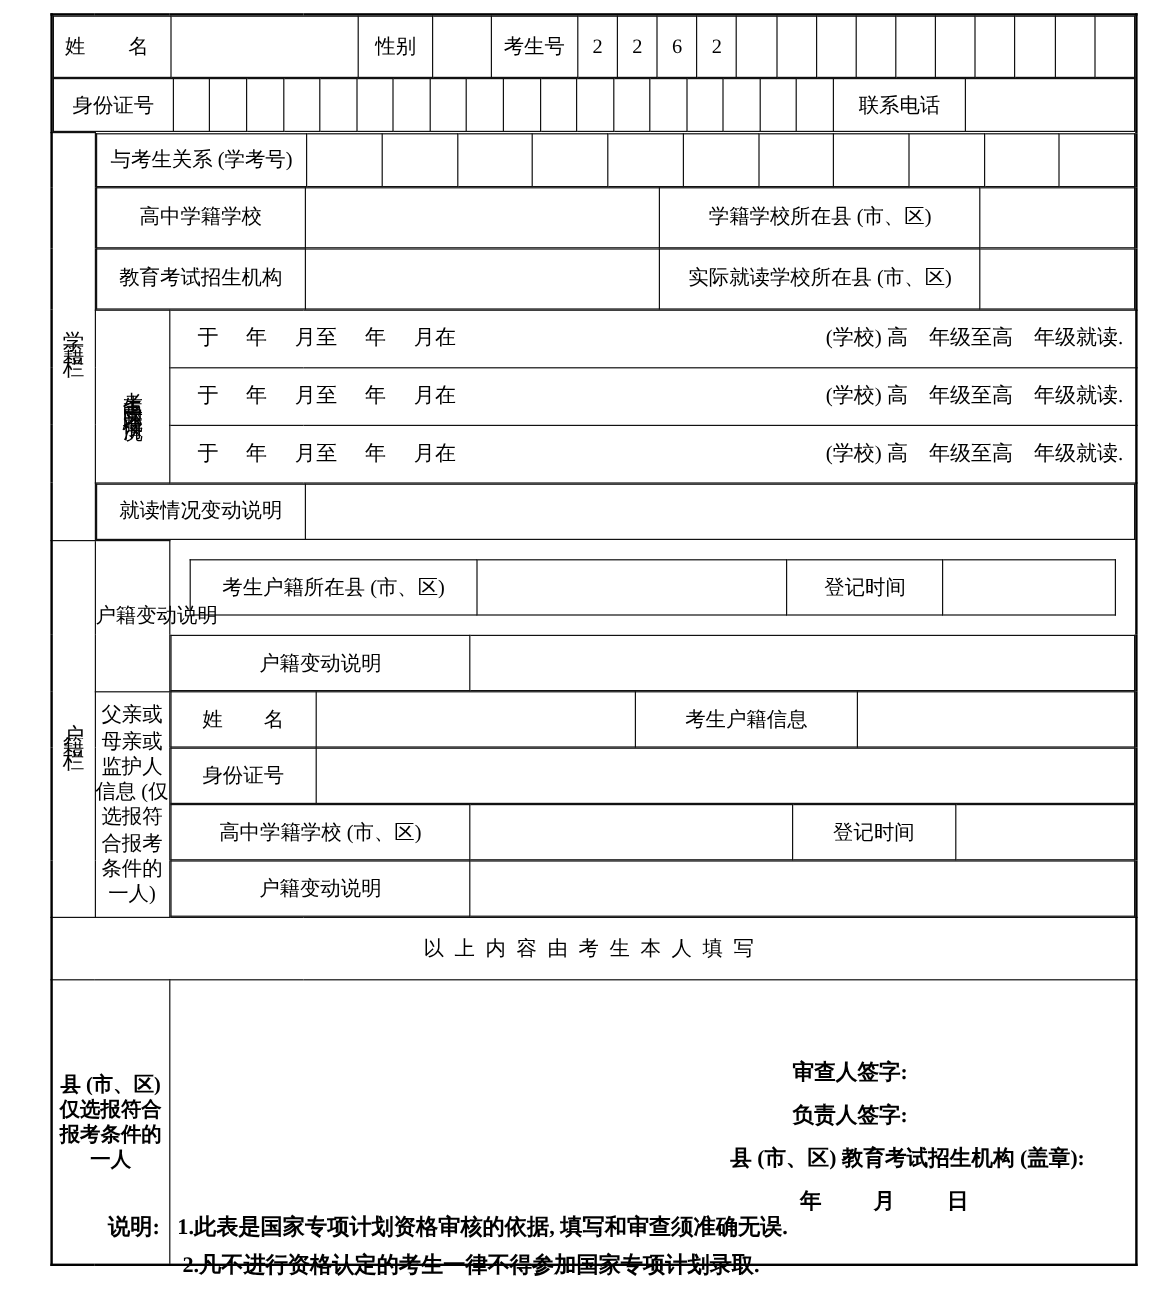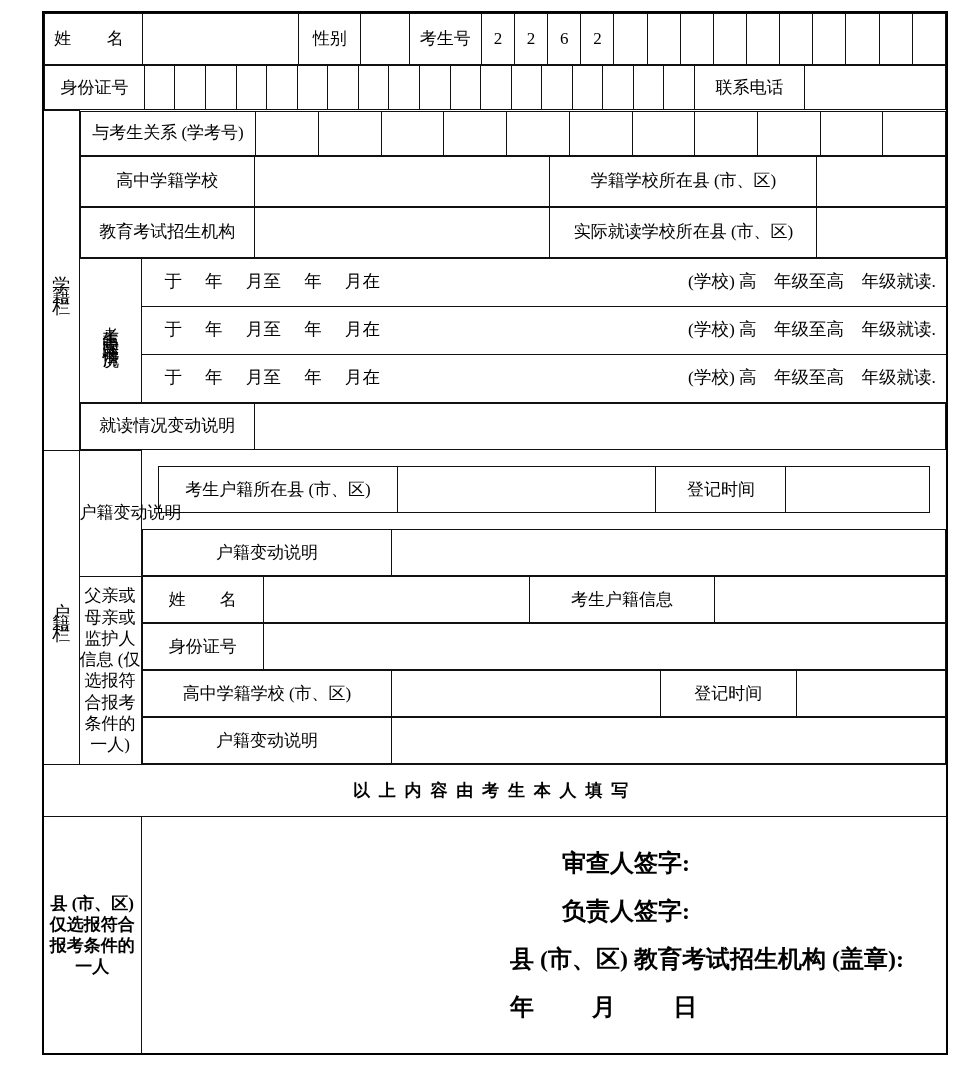--- a/index.html
+++ b/index.html
@@ -109,48 +109,48 @@
     font-size: 17.5px;
     line-height: 1.55;
     padding: 4px 10px;
     text-align: center;
   }
 
   .center-note {
     font-size: 19px;
     letter-spacing: 0.52em;
     padding-left: 0.52em;
-    font-weight: bold;
+    font-weight: normal;
   }
 
   .approve-label {
     font-size: 18px;
     line-height: 1.6;
     font-weight: bold;
     width: 108px;
     padding: 0 4px;
   }
   .approve-body {
     height: 236px;
     position: relative;
   }
   .sig-wrap {
     position: absolute;
     right: 42px;
-    bottom: 22px;
+    bottom: 34px;
     text-align: left;
-    font-size: 24px;
+    font-size: 18px;
     font-weight: bold;
     line-height: 2.0;
   }
   .sig-wrap div { white-space: nowrap; }
   .sig-1 { padding-left: 52px; }
   .sig-2 { padding-left: 52px; }
   .sig-3 { padding-left: 0px; }
-  .sig-4 { text-align: left; letter-spacing: 0.7em; padding-right: 26px;}
+  .sig-4 { text-align: center; letter-spacing: 0.7em; padding-right: 26px;}
 
   .footer {
     position: absolute;
     left: 90px;
     top: 1008px;
     font-size: 18.5px;
     font-weight: bold;
     line-height: 1.72;
     font-family: "Liberation Serif", "DejaVu Serif", serif;
   }
@@ -549,14 +549,21 @@
           <div class="sig-1">审查人签字:</div>
           <div class="sig-2">负责人签字:</div>
           <div class="sig-3">县 (市、区) 教育考试招生机构 (盖章):</div>
           <div class="sig-4">年　月　日</div>
         </div>
       </td>
     </tr>
   </tbody>
     </table>
 
+  <div class="footer">
+    <div class="ln1">
+      <span>说明:</span>
+      <span style="padding-left:10px">1.此表是国家专项计划资格审核的依据, 填写和审查须准确无误.</span>
+    </div>
+    <div class="ln2">2.凡不进行资格认定的考生一律不得参加国家专项计划录取.</div>
+  </div>
 
 </div>
 
 </body></html>

